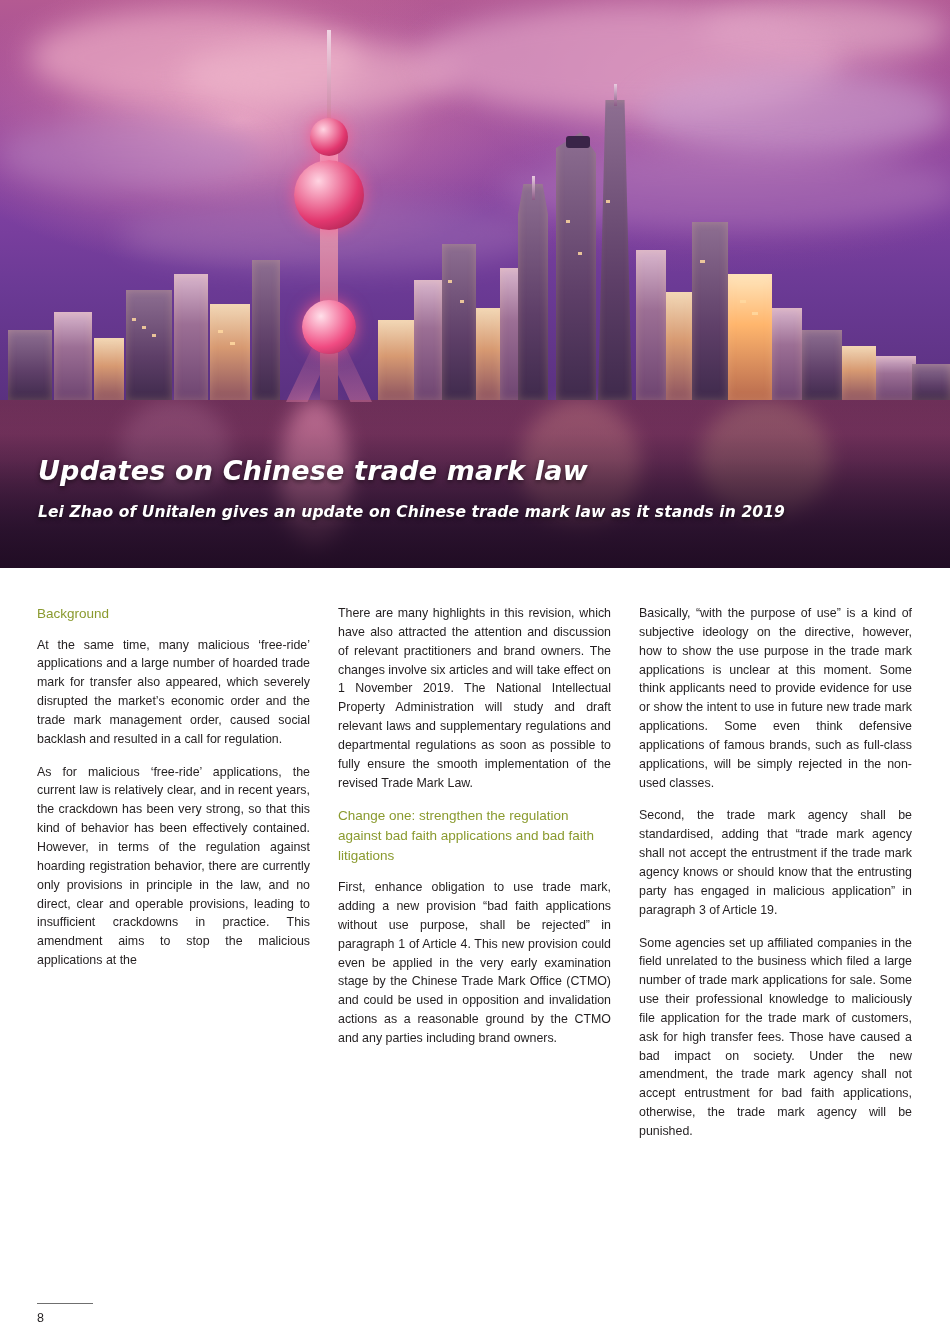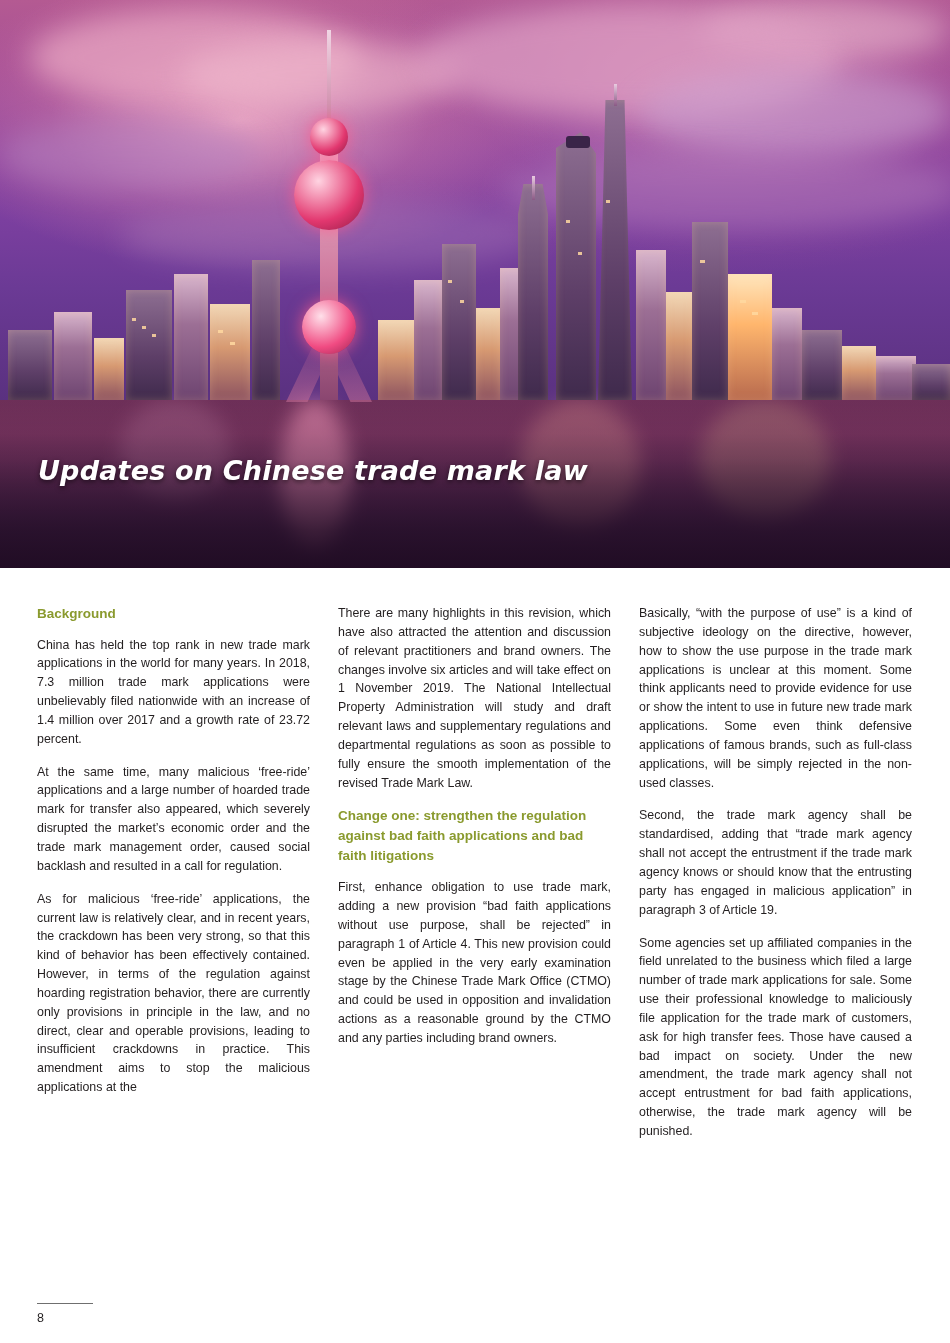--- a/index.html
+++ b/index.html
@@ -159,21 +159,21 @@
     width: 876px;
     display: flex;
     gap: 28px;
   }
   .col { width: 273px; }
 
   h2.sec {
     margin: 0 0 12px 0;
     font-family: "Liberation Sans", sans-serif;
     font-size: 13.5px;
-    font-weight: bold;
+    font-weight: normal;
     color: #8a9a2e;
     line-height: 1.45;
   }
   h2.sec.multi { margin-bottom: 13px; }
 
   p.body {
     margin: 0 0 14px 0;
     font-family: "Liberation Sans", sans-serif;
     font-size: 12.4px;
     line-height: 1.52;
@@ -271,28 +271,28 @@
     <div class="win" style="left:578px; top:252px; width:4px; height:3px;"></div>
     <div class="win" style="left:606px; top:200px; width:4px; height:3px;"></div>
     <div class="win" style="left:700px; top:260px; width:5px; height:3px;"></div>
     <div class="win" style="left:740px; top:300px; width:6px; height:3px;"></div>
     <div class="win" style="left:752px; top:312px; width:6px; height:3px;"></div>
   </div>
 
   <div class="hero-shade"></div>
 
   <div class="hero-title">Updates on Chinese trade mark law</div>
+  <div class="hero-sub">Lei Zhao of Unitalen gives an update on Chinese trade mark law as it stands in 2019</div>
 </div>
 
 <div class="article">
   <div class="cols">
 
     <div class="col">
       <h2 class="sec">Background</h2>
-      <p class="body">China has held the top rank in new trade mark applications in the world for many years. In 2018, 7.3 million trade mark applications were unbelievably filed nationwide with an increase of 1.4 million over 2017 and a growth rate of 23.72 percent.</p>
       <p class="body">At the same time, many malicious ‘free-ride’ applications and a large number of hoarded trade mark for transfer also appeared, which severely disrupted the market’s economic order and the trade mark management order, caused social backlash and resulted in a call for regulation.</p>
       <p class="body">As for malicious ‘free-ride’ applications, the current law is relatively clear, and in recent years, the crackdown has been very strong, so that this kind of behavior has been effectively contained. However, in terms of the regulation against hoarding registration behavior, there are currently only provisions in principle in the law, and no direct, clear and operable provisions, leading to insufficient crackdowns in practice. This amendment aims to stop the malicious applications at the</p>
     </div>
 
     <div class="col">
       <p class="body">There are many highlights in this revision, which have also attracted the attention and discussion of relevant practitioners and brand owners. The changes involve six articles and will take effect on 1 November 2019. The National Intellectual Property Administration will study and draft relevant laws and supplementary regulations and departmental regulations as soon as possible to fully ensure the smooth implementation of the revised Trade Mark Law.</p>
       <h2 class="sec multi">Change one: strengthen the regulation against bad faith applications and bad faith litigations</h2>
       <p class="body">First, enhance obligation to use trade mark, adding a new provision “bad faith applications without use purpose, shall be rejected” in paragraph 1 of Article 4. This new provision could even be applied in the very early examination stage by the Chinese Trade Mark Office (CTMO) and could be used in opposition and invalidation actions as a reasonable ground by the CTMO and any parties including brand owners.</p>
     </div>
 

